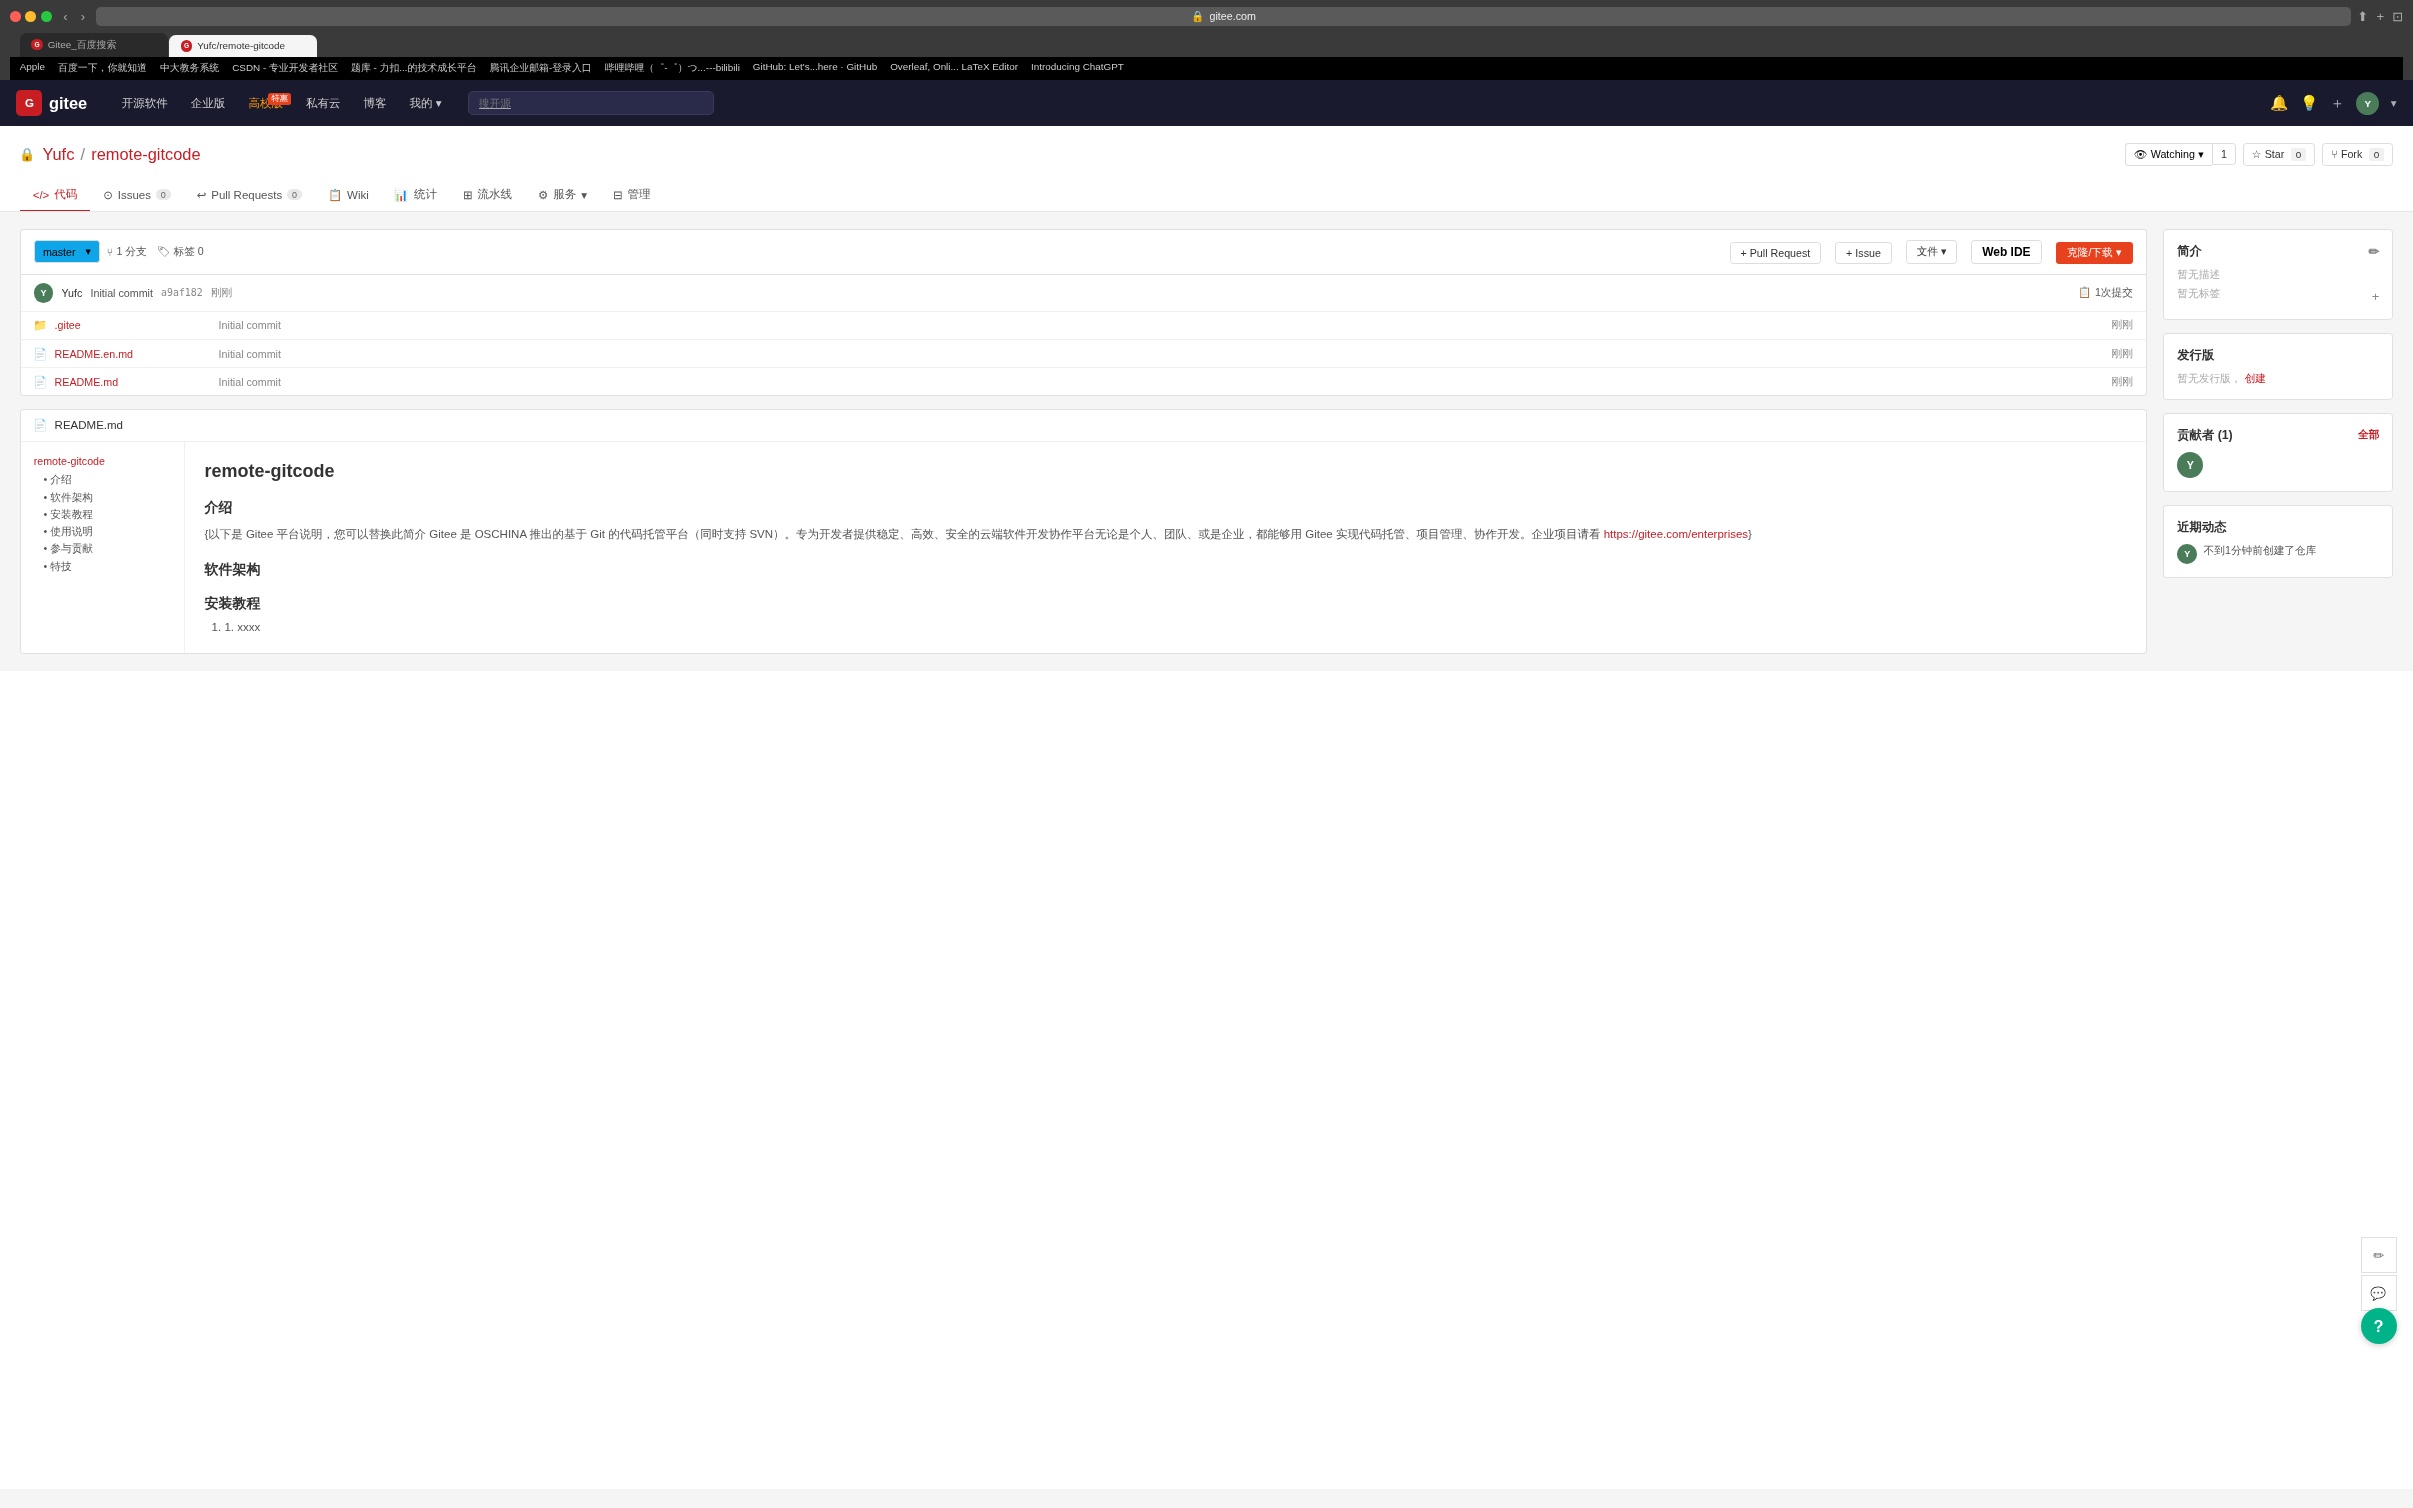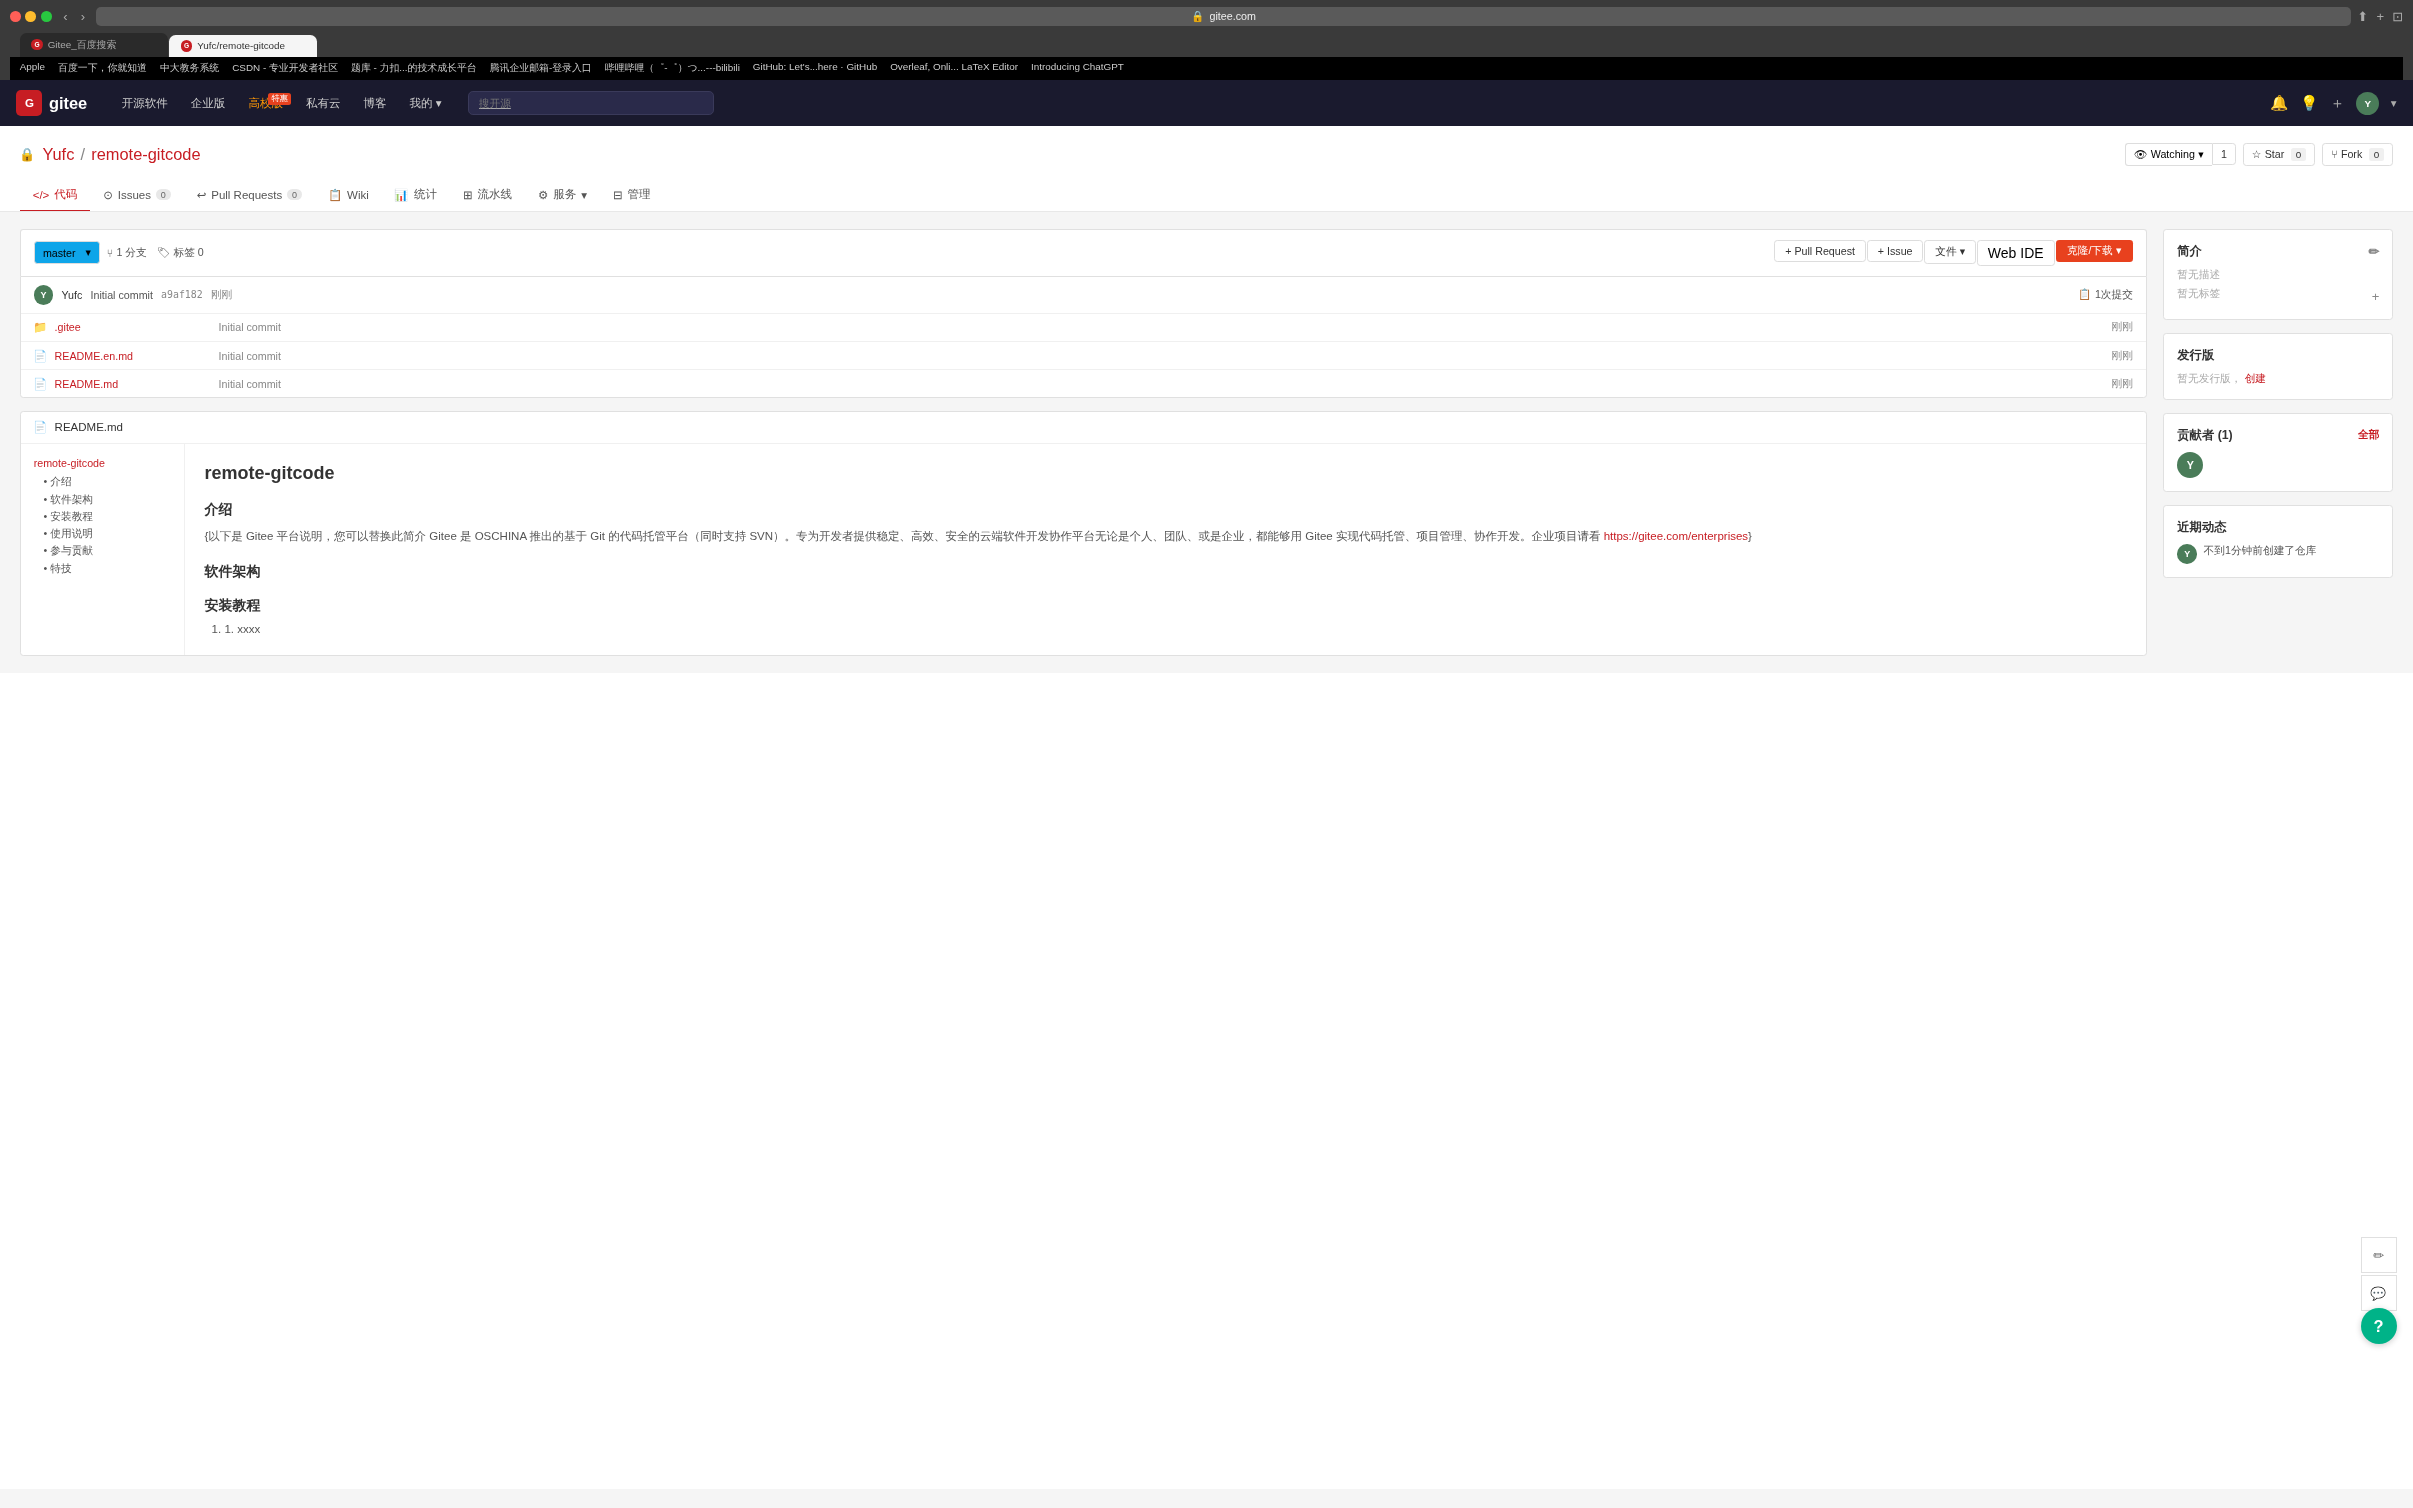--- a/index.html
+++ b/index.html
@@ -72,24 +72,24 @@
     .repo-content { display: flex; gap: 16.4px; padding: 16.4px 19.7px; background: #f5f5f5; }
     .repo-main { flex: 1; min-width: 0; }
     .repo-sidebar { width: 230px; flex-shrink: 0; }
 
     
     .branch-bar { display: flex; align-items: center; gap: 6.6px; padding: 9.9px 13px; background: white; border: 0.8px solid #e0e0e0; border-radius: 3.3px 3.3px 0 0; border-bottom: none; flex-wrap: wrap; }
     .branch-btn { border: 0.8px solid #ddd; border-radius: 3.3px; padding: 4.1px 8.2px; font-size: 10.7px; cursor: pointer; background: #0ea5e9; display: flex; align-items: center; gap: 10px; }
     .branch-info { display: flex; align-items: center; gap: 9.9px; font-size: 10.7px; color: #555; }
     .branch-info-item { display: flex; align-items: center; gap: 3.3px; }
     .spacer { flex: 1; }
-    .toolbar-btns { display: flex; gap: 1px; align-items: flex-start; }
+    .toolbar-btns { display: flex; gap: 14px; align-items: flex-end; }
     .btn-primary-outline { border: 0.8px solid #ddd; border-radius: 3.3px; padding: 4.1px 9.9px; font-size: 10.7px; cursor: pointer; background: #fff; color: #333; }
     .btn-orange { background: #e8411e; color: white; border: none; border-radius: 3.3px; padding: 4.1px 11.5px; font-size: 10.7px; cursor: pointer; display: flex; align-items: center; gap: 3.3px; }
-    .web-ide-btn { background: #fff; border: 0.8px solid #ddd; border-radius: 3.3px; padding: 4.1px 9.9px; font-size: 14px; cursor: pointer; font-weight: 400; }
+    .web-ide-btn { background: #fff; border: 0.8px solid #ddd; border-radius: 3.3px; padding: 4.1px 9.9px; font-size: 12px; cursor: pointer; font-weight: 700; }
 
     
     .file-table { background: white; border: 0.8px solid #e0e0e0; border-radius: 0 0 3.3px 3.3px; }
     .commit-row { display: flex; align-items: center; gap: 8.2px; padding: 8.2px 13px; border-bottom: 0.8px solid #f0f0f0; font-size: 10.7px; }
     .commit-avatar { width: 19.7px; height: 19.7px; background: #4a7c59; border-radius: 50%; display: flex; align-items: center; justify-content: center; color: white; font-size: 9px; font-weight: bold; }
     .commit-author { color: #333; font-weight: 500; }
     .commit-msg { color: #555; }
     .commit-hash { color: #888; font-family: monospace; font-size: 9.9px; }
     .commit-time { color: #888; }
     .commit-count { margin-left: auto; display: flex; align-items: center; gap: 3.3px; color: #555; font-size: 10.7px; }

